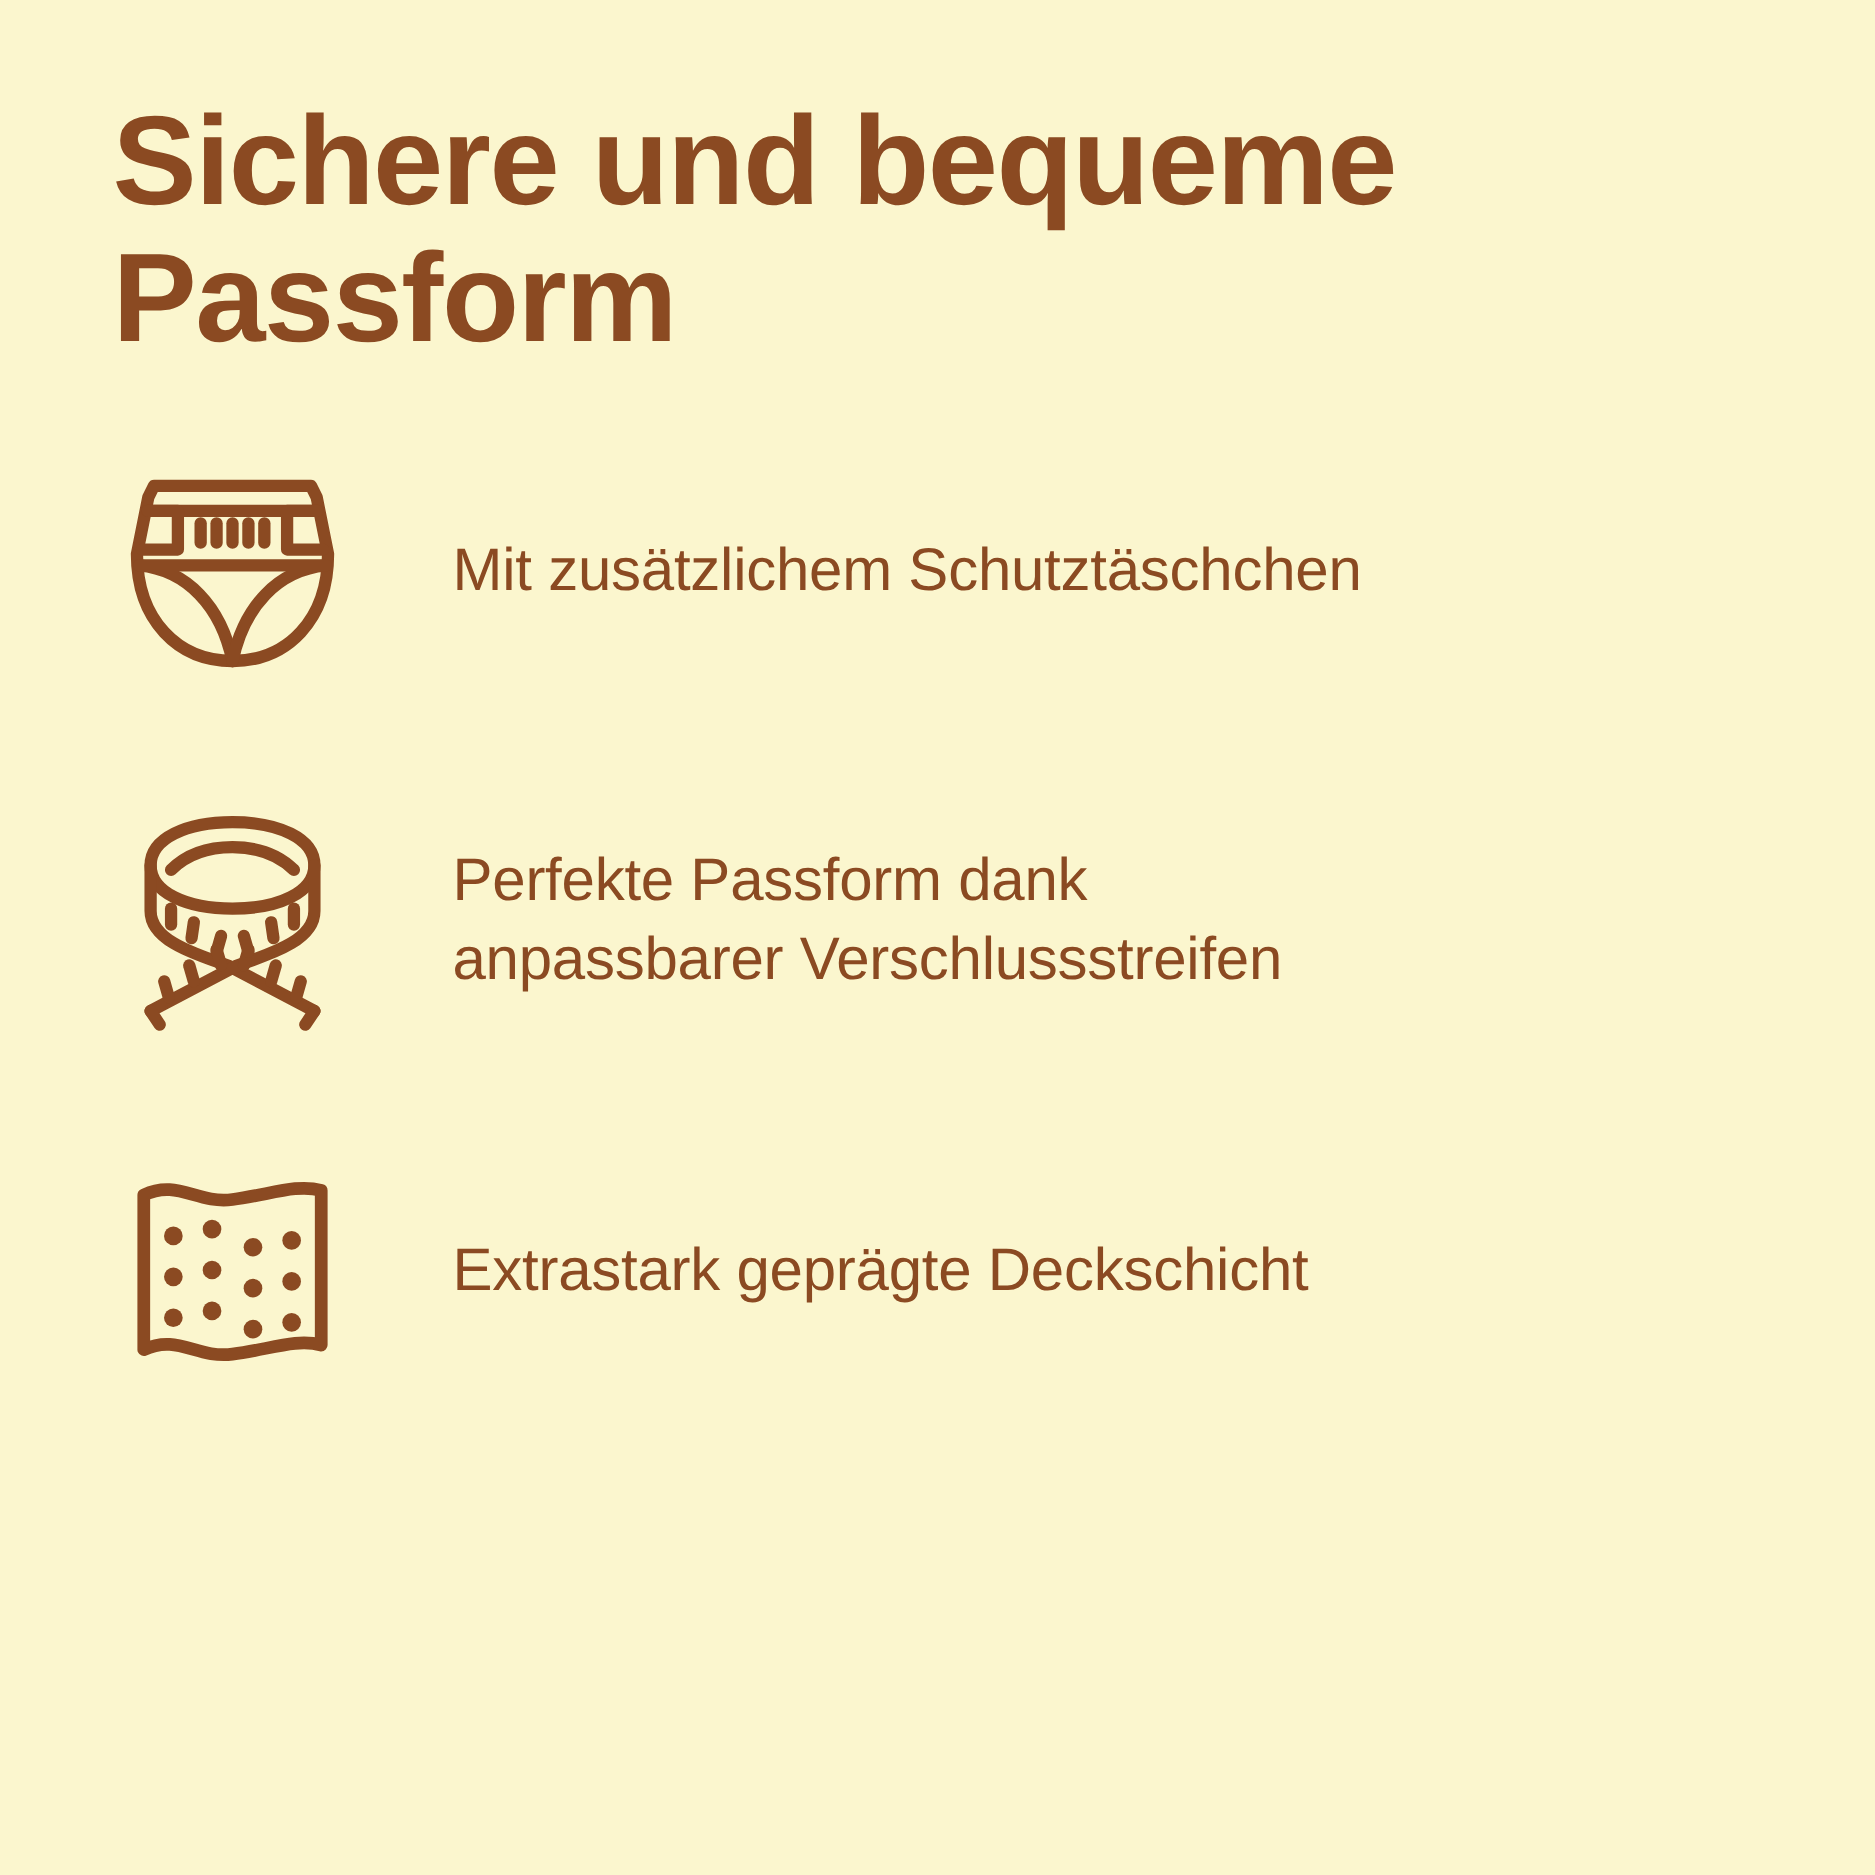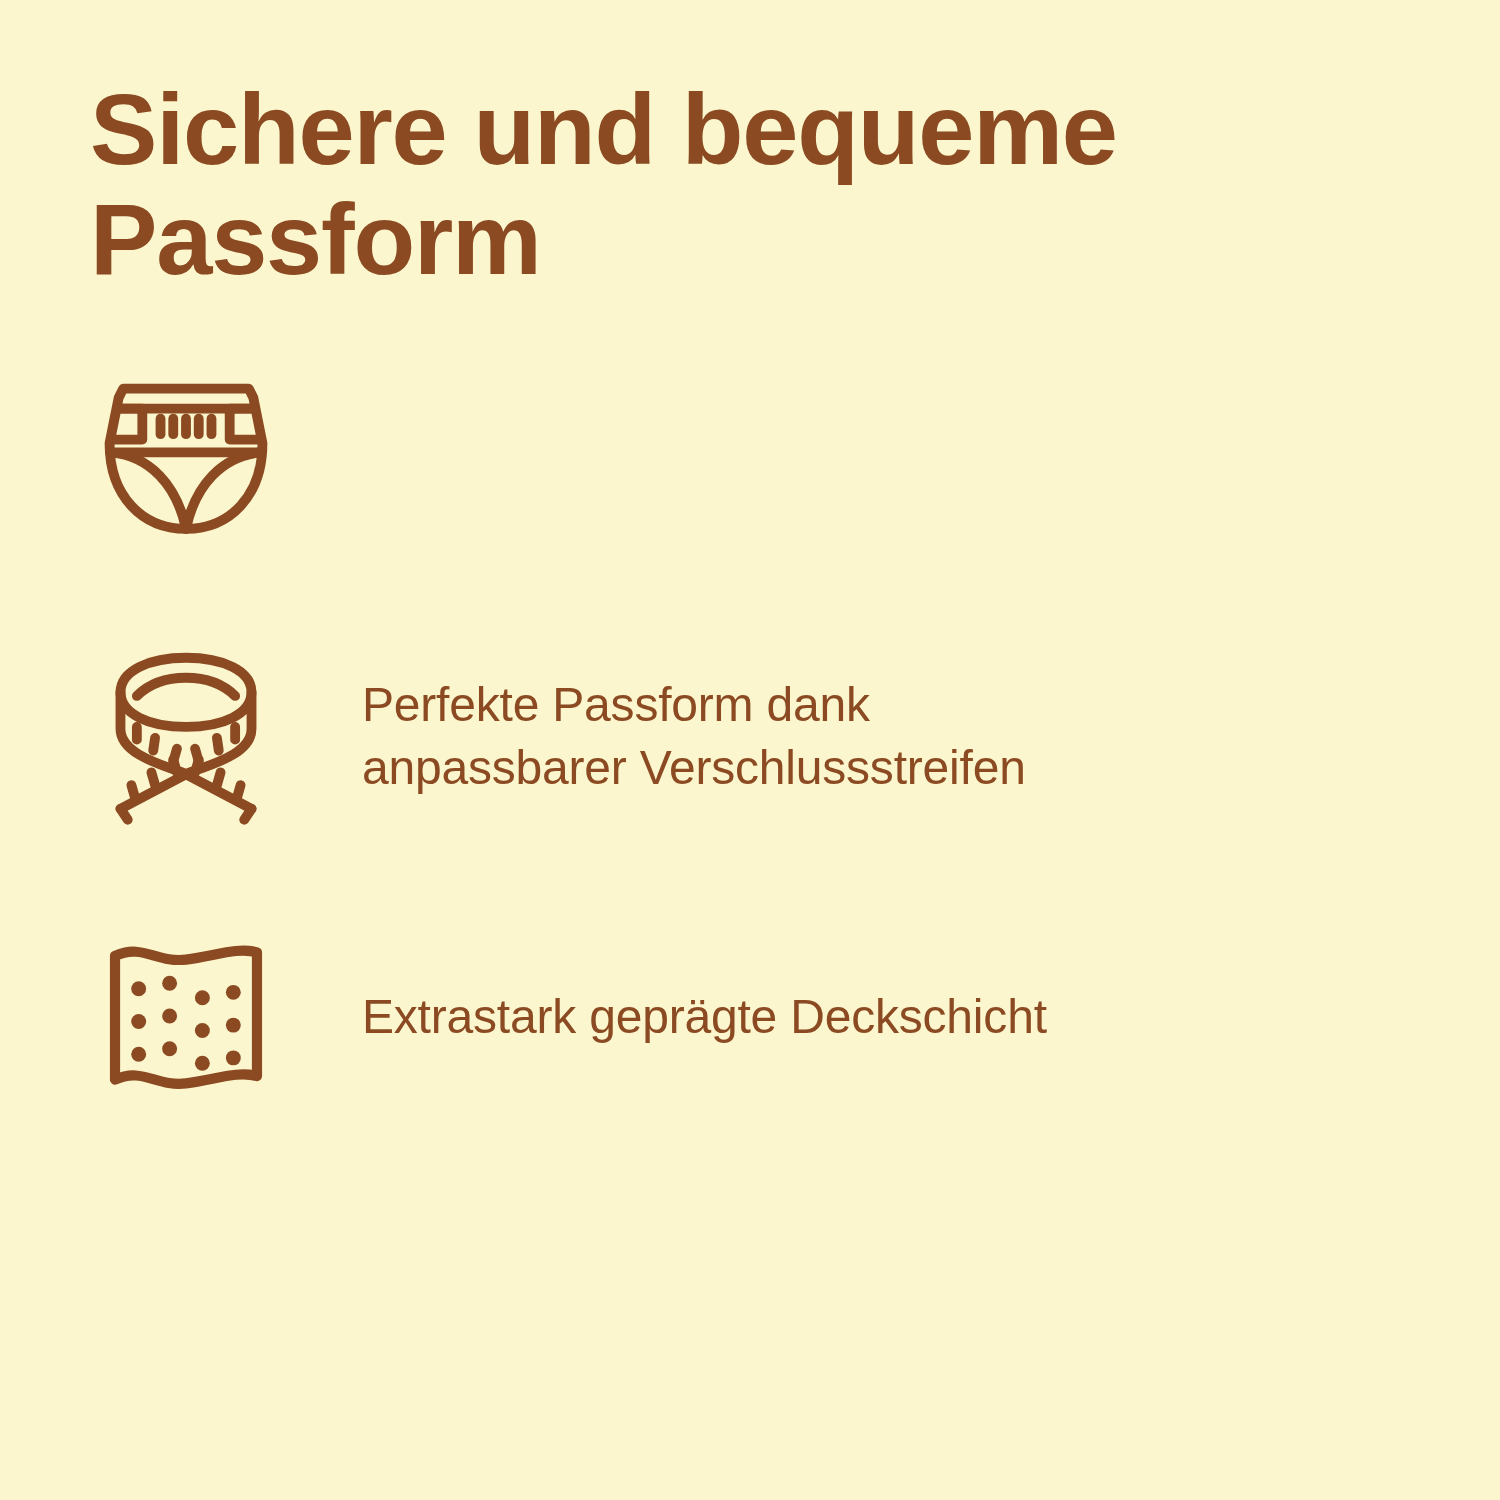--- a/index.html
+++ b/index.html
@@ -117,20 +117,21 @@
           <path d="M43 29.5 L43 38"></path>
           <path d="M50 29.5 L50 38"></path>
           <path d="M57 29.5 L57 38"></path>
           <path d="M64 29.5 L64 38"></path>
 
           <path d="M9 48 C30 50 45 66 50 90"></path>
           <path d="M91 48 C70 50 55 66 50 90"></path>
           <path d="M9 48 L91 48"></path>
         </svg>
       </div>
+      <div class="feature-text">Mit zusätzlichem Schutztäschchen</div>
     </div>
 
     <div class="feature-row" id="row-3">
       <div class="feature-icon">
         <svg viewBox="0 0 100 100" fill="none" xmlns="http://www.w3.org/2000/svg" stroke="#8B4A22" stroke-width="5.4" stroke-linecap="round" stroke-linejoin="round">
 
           <path d="M14 26
                    C14 14 30 7 50 7
                    C70 7 86 14 86 26
                    C86 38 70 45 50 45

